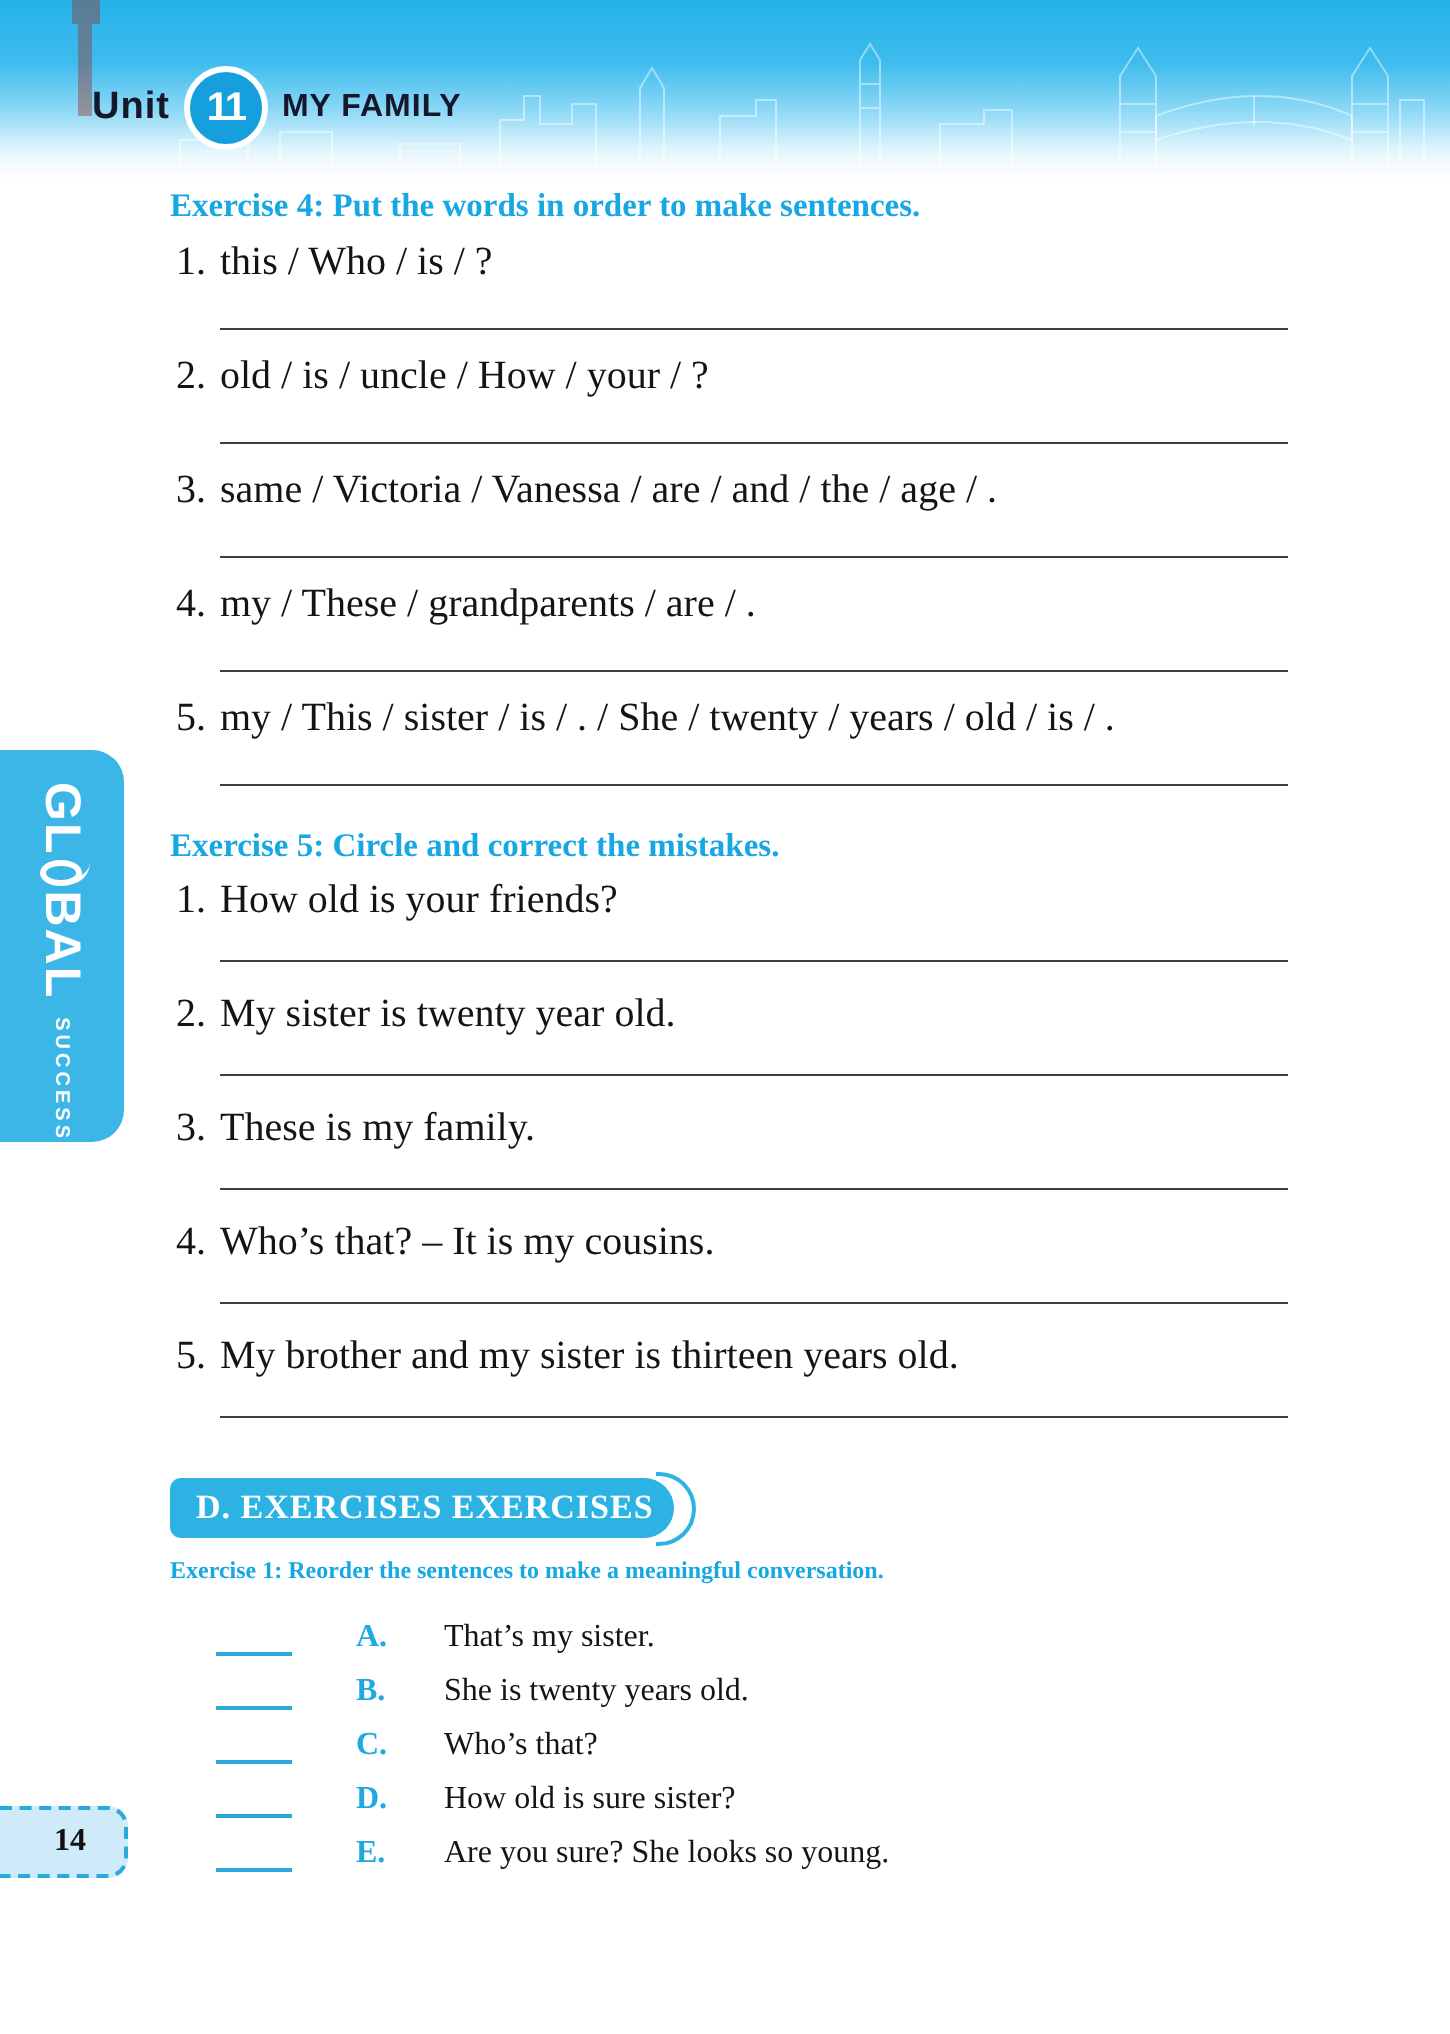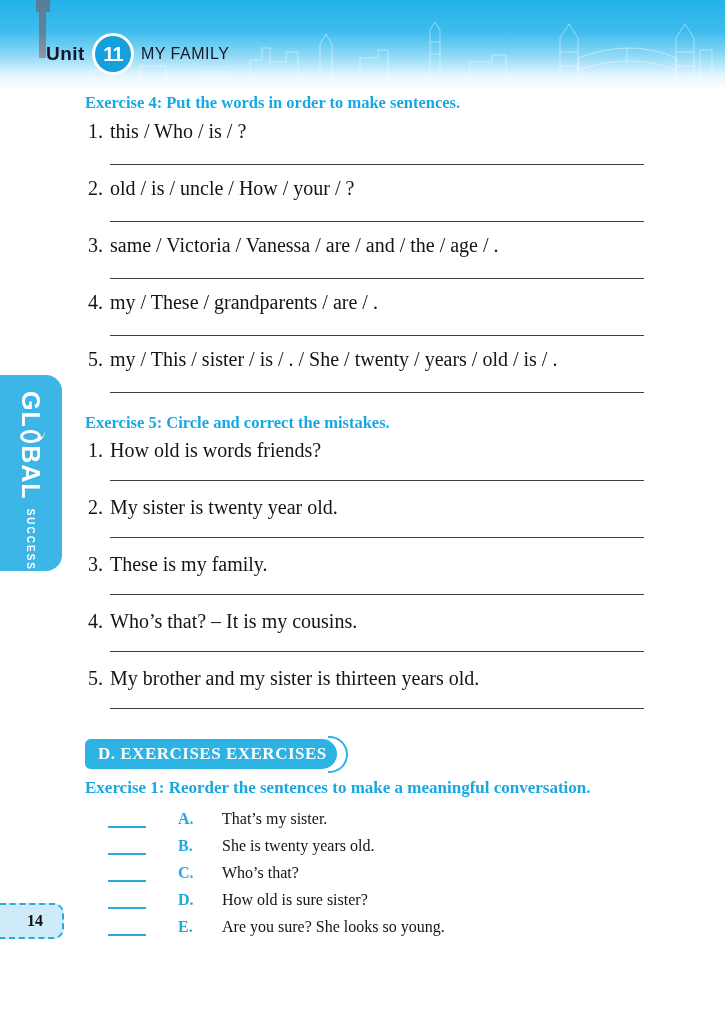--- a/index.html
+++ b/index.html
@@ -15,21 +15,21 @@
   .skyline{position:absolute;left:0;bottom:0;width:725px;height:90px;}
   .unit-row{position:absolute;left:46px;top:33px;display:flex;align-items:center;
     font-family:"Liberation Sans",sans-serif;}
   .unit-label{font-size:19px;font-weight:800;color:#17172b;letter-spacing:.5px;}
   .unit-circle{
     width:36px;height:36px;margin:0 7px;border-radius:50%;
     background:#169fdd;border:3px solid #ffffff;
     display:flex;align-items:center;justify-content:center;
     color:#ffffff;font-size:20px;font-weight:800;letter-spacing:-1px;
   }
-  .unit-title{font-size:16px;font-weight:400;color:#17172b;letter-spacing:.5px;}
+  .unit-title{font-size:16px;font-weight:700;color:#17172b;letter-spacing:.5px;}
   
   .global-tab{
     position:absolute;left:0;top:375px;width:62px;height:196px;
     background:#3cb6e7;border-radius:0 16px 16px 0;
   }
   .logo-rotated{
     position:absolute;left:62px;top:0;width:196px;height:62px;
     transform-origin:0 0;transform:rotate(90deg);
     display:flex;align-items:center;padding-left:16px;box-sizing:border-box;
     font-family:"Liberation Sans",sans-serif;color:#ffffff;
@@ -140,21 +140,21 @@
   <div class="ans-line" style="top:335px"></div>
 
   <div class="q-item" style="top:349px">
     <span class="q-num">5.</span><span>my / This / sister / is / . / She / twenty / years / old / is / .</span>
   </div>
   <div class="ans-line" style="top:392px"></div>
 
   <div class="ex-title" style="top:413px">Exercise 5: Circle and correct the mistakes.</div>
 
   <div class="q-item" style="top:440px">
-    <span class="q-num">1.</span><span>How old is words friends?</span>
+    <span class="q-num">1.</span><span>How old is your friends?</span>
   </div>
   <div class="ans-line" style="top:480px"></div>
 
   <div class="q-item" style="top:497px">
     <span class="q-num">2.</span><span>My sister is twenty year old.</span>
   </div>
   <div class="ans-line" style="top:537px"></div>
 
   <div class="q-item" style="top:554px">
     <span class="q-num">3.</span><span>These is my family.</span>
@@ -168,21 +168,21 @@
 
   <div class="q-item" style="top:668px">
     <span class="q-num">5.</span><span>My brother and my sister is thirteen years old.</span>
   </div>
   <div class="ans-line" style="top:708px"></div>
 
   <div class="banner">
     <span>D. EXERCISES EXERCISES</span>
   </div>
 
-  <div class="ex-title" style="top:778px;font-size:17px">Exercise 1: Reorder the sentences to make a meaningful conversation.</div>
+  <div class="ex-title" style="top:778px;font-size:12px">Exercise 1: Reorder the sentences to make a meaningful conversation.</div>
 
   <div class="conv-row" style="top:806px">
     <span class="conv-blank"></span>
     <span class="conv-letter">A.</span>
     <span class="conv-text">That’s my sister.</span>
   </div>
   <div class="conv-row" style="top:833px">
     <span class="conv-blank"></span>
     <span class="conv-letter">B.</span>
     <span class="conv-text">She is twenty years old.</span>

